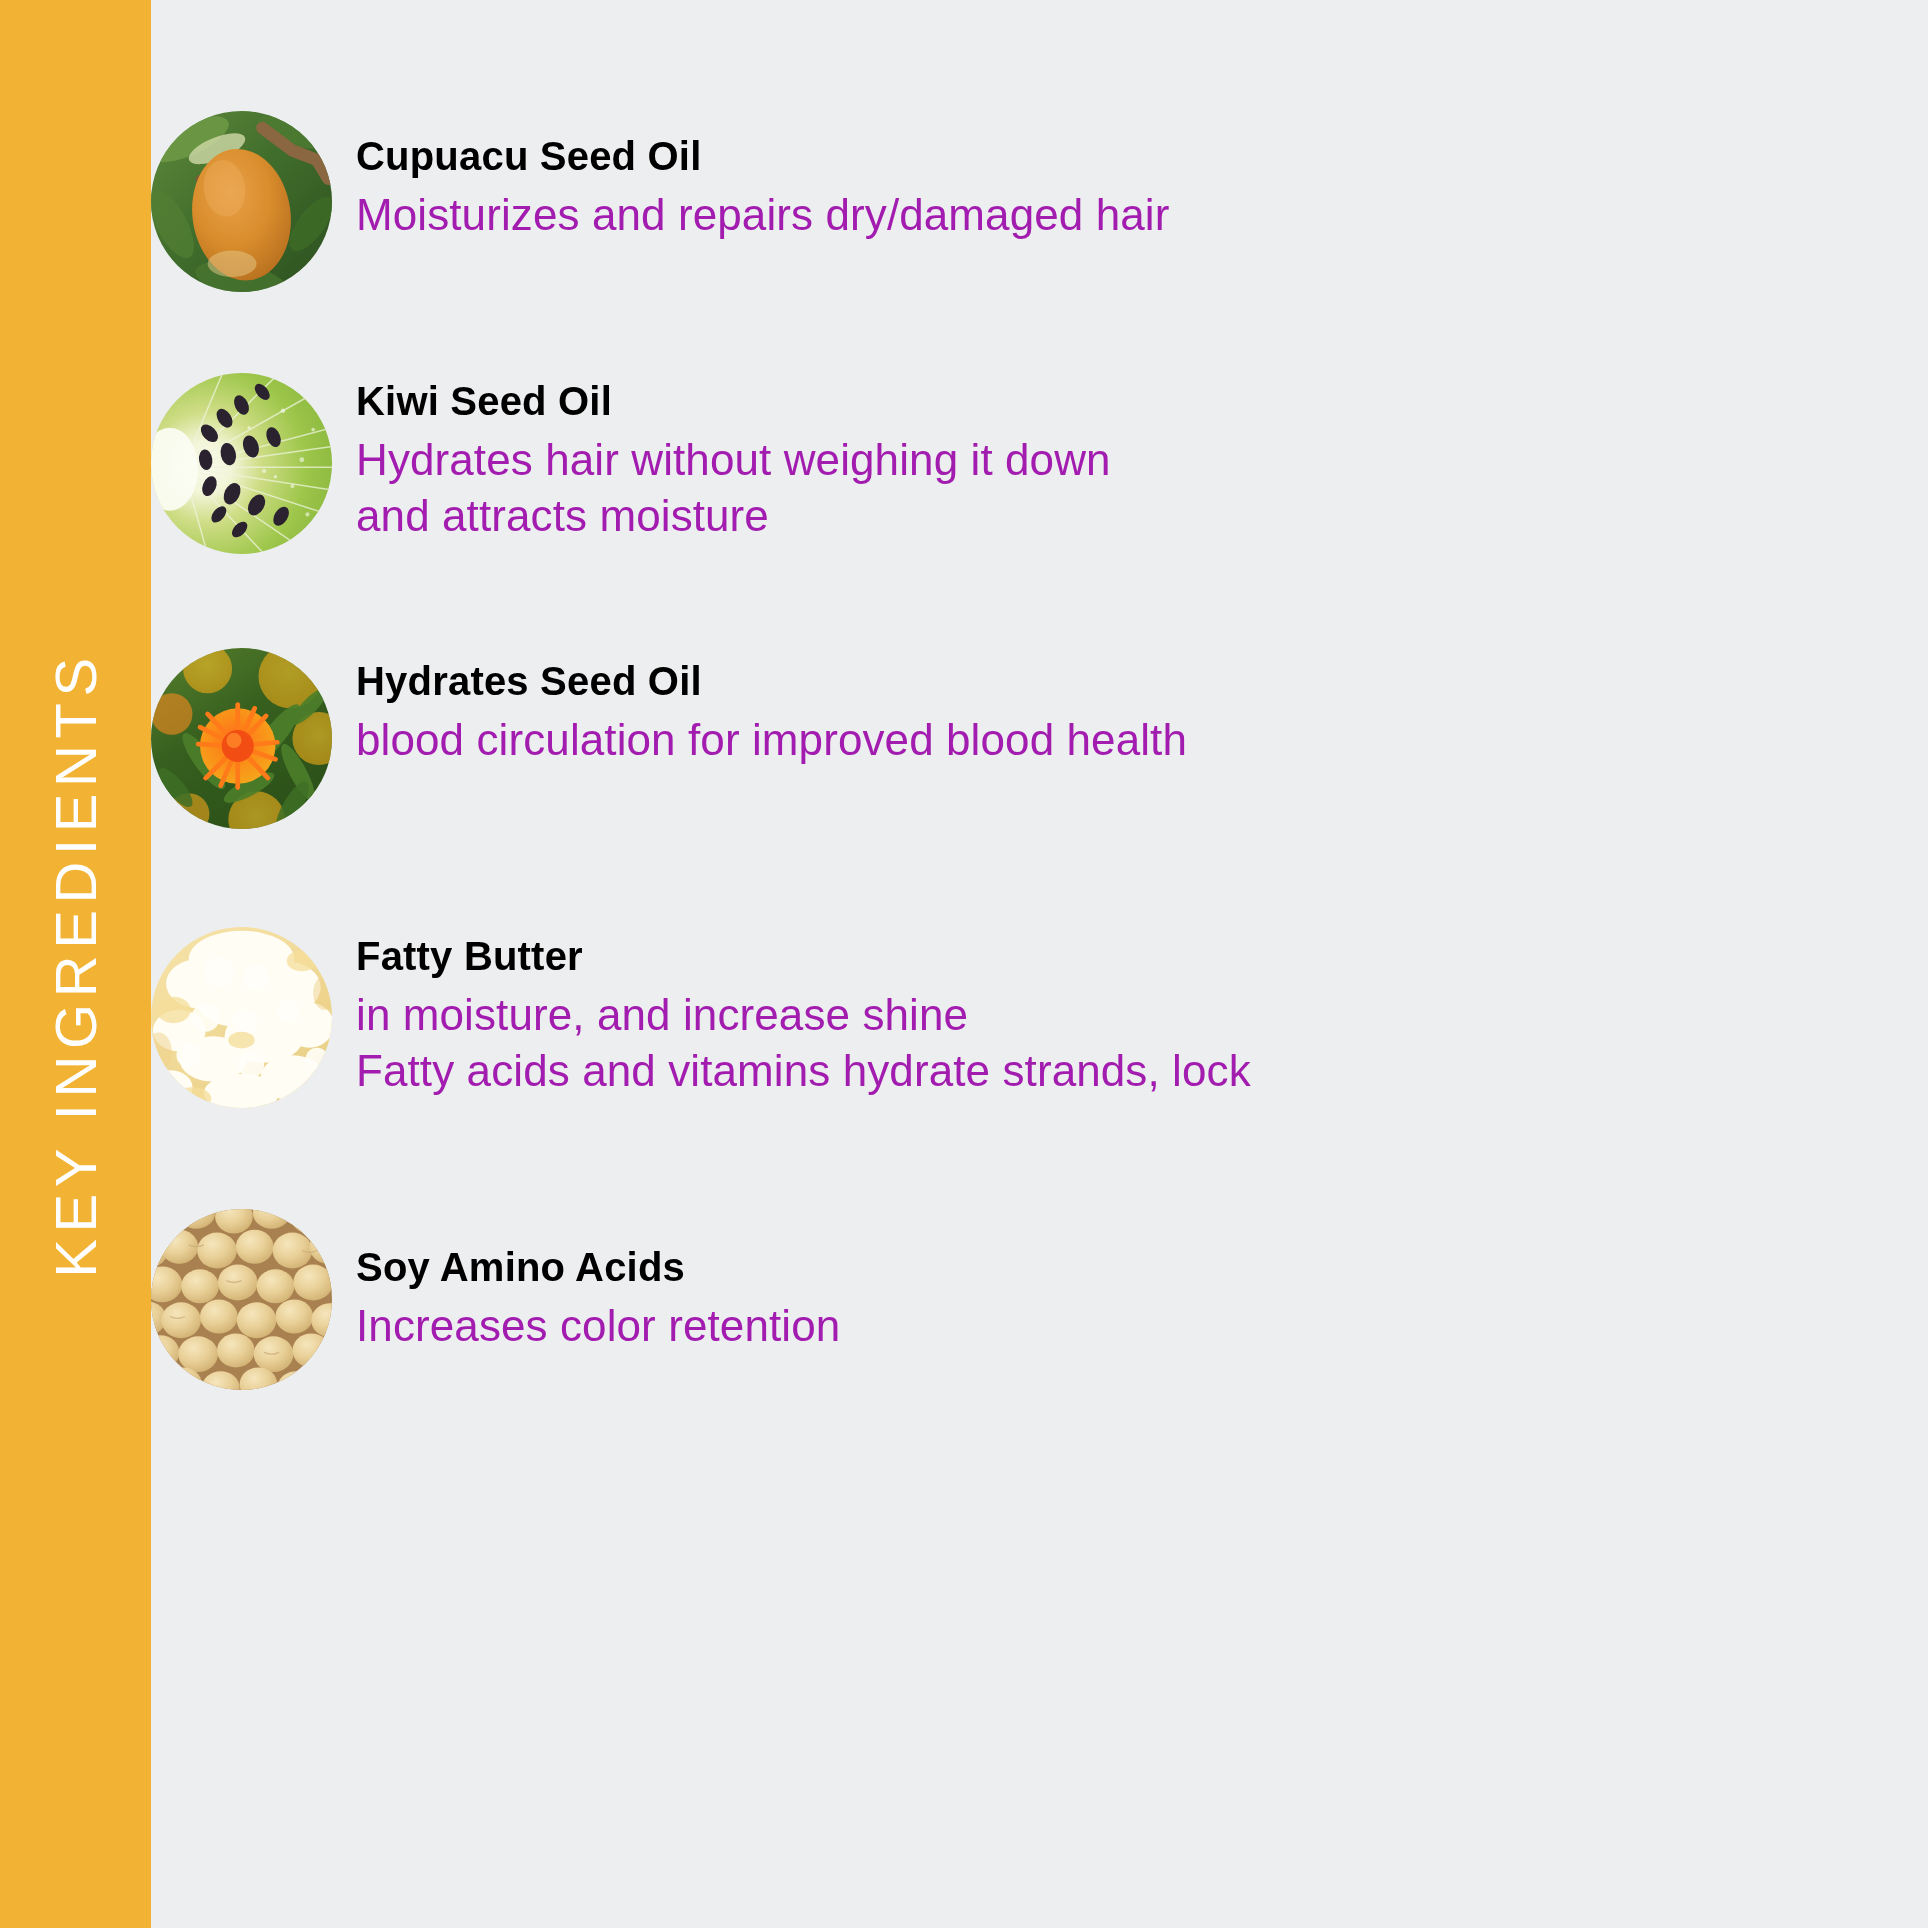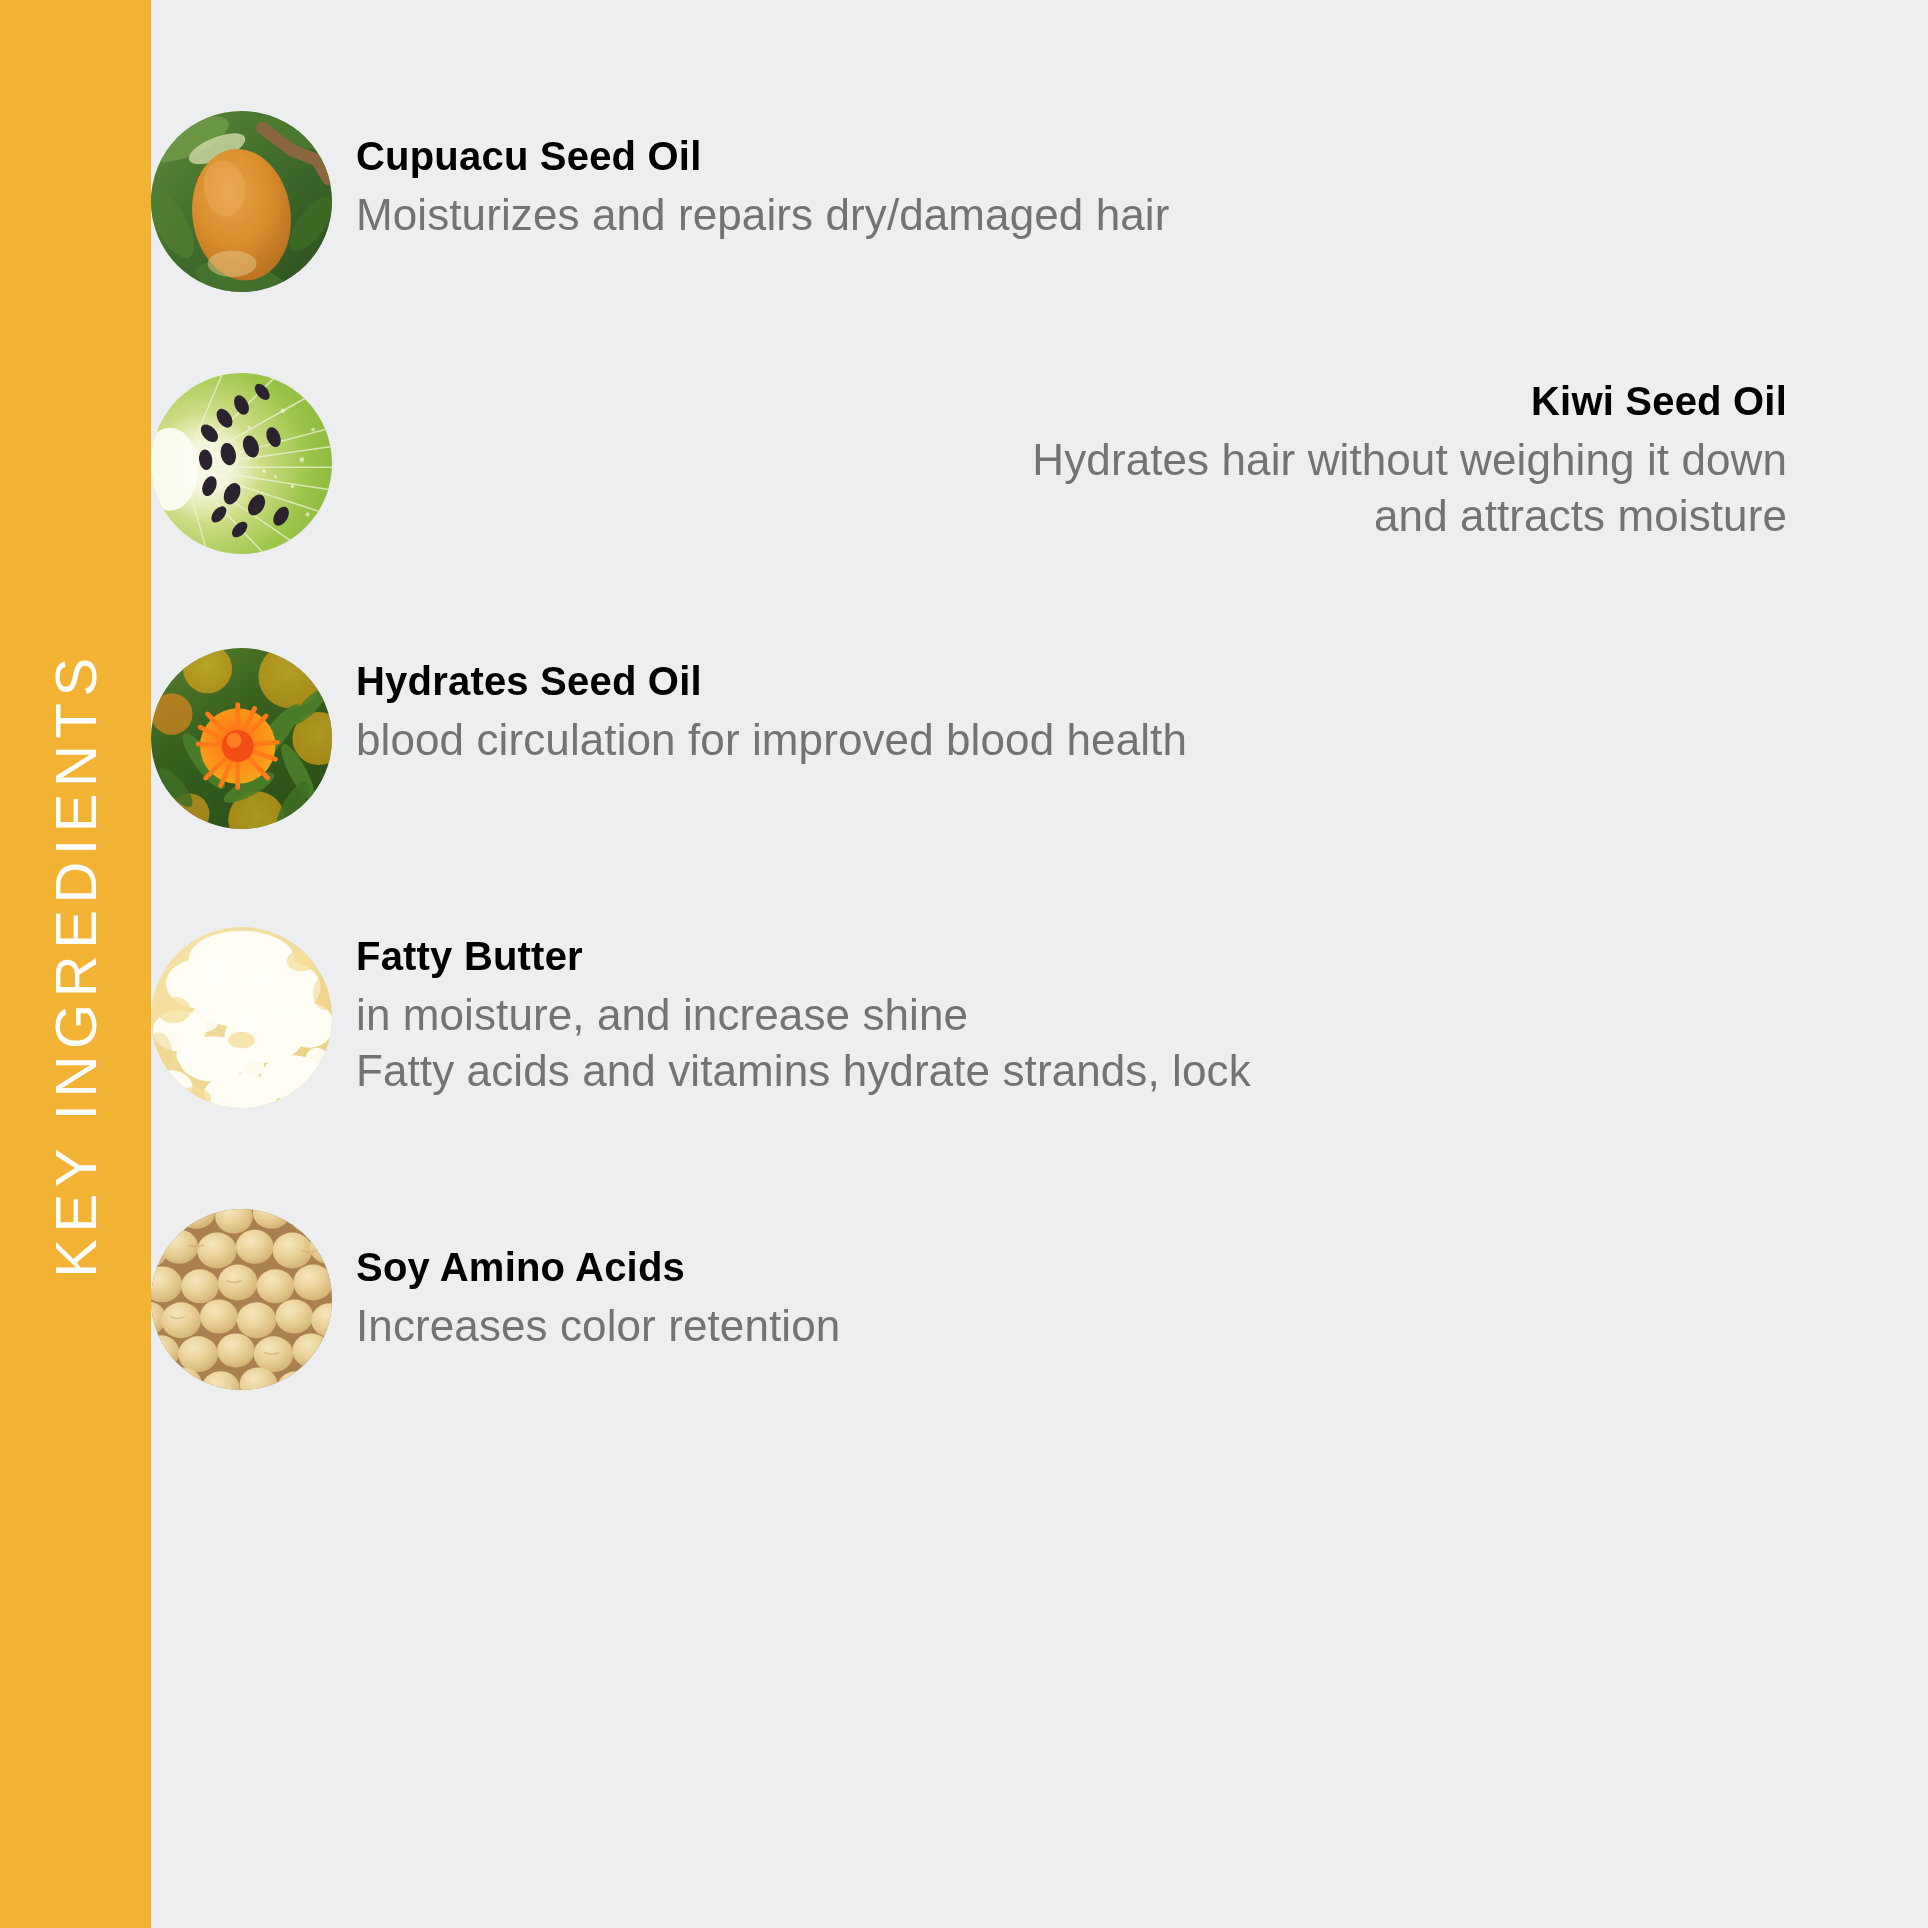--- a/index.html
+++ b/index.html
@@ -53,21 +53,21 @@
     font-size:40px;
     font-weight:700;
     color:#000000;
     line-height:1.12;
     letter-spacing:0.2px;
     white-space:nowrap;
   }
   .ing-desc {
     font-size:44px;
     font-weight:400;
-    color:#737373;
+    color:#a21caf;
     line-height:1.26;
     margin-top:8.5px;
     letter-spacing:0.1px;
   }
   .ing-desc .l { display:block; white-space:nowrap; }
 </style>
 </head>
 <body>
 
 <div class="page">
@@ -164,21 +164,21 @@
               <circle cx="160" cy="92" r="2.6"></circle>
             <circle cx="150" cy="120" r="2"></circle>
               <circle cx="120" cy="104" r="2.2"></circle>
             <circle cx="172" cy="60" r="2"></circle>
               <circle cx="166" cy="150" r="2.2"></circle>
             <circle cx="104" cy="58" r="1.8"></circle>
               <circle cx="132" cy="110" r="1.8"></circle>
           </g>
         </svg>
       </div>
-      <div class="textblock" style="left:205px; top:379px; width:1431px;text-align:right;">
+      <div class="textblock" style="left:205px; top:379px; width:1431px;">
         <div class="ing-title">Kiwi Seed Oil</div>
         <div class="ing-desc">
           <span class="l">Hydrates hair without weighing it down</span>
           <span class="l">and attracts moisture</span>
         </div>
       </div>
     </div>
 
     <div class="row">
       <div class="thumb" style="left:0px; top:648px;">

